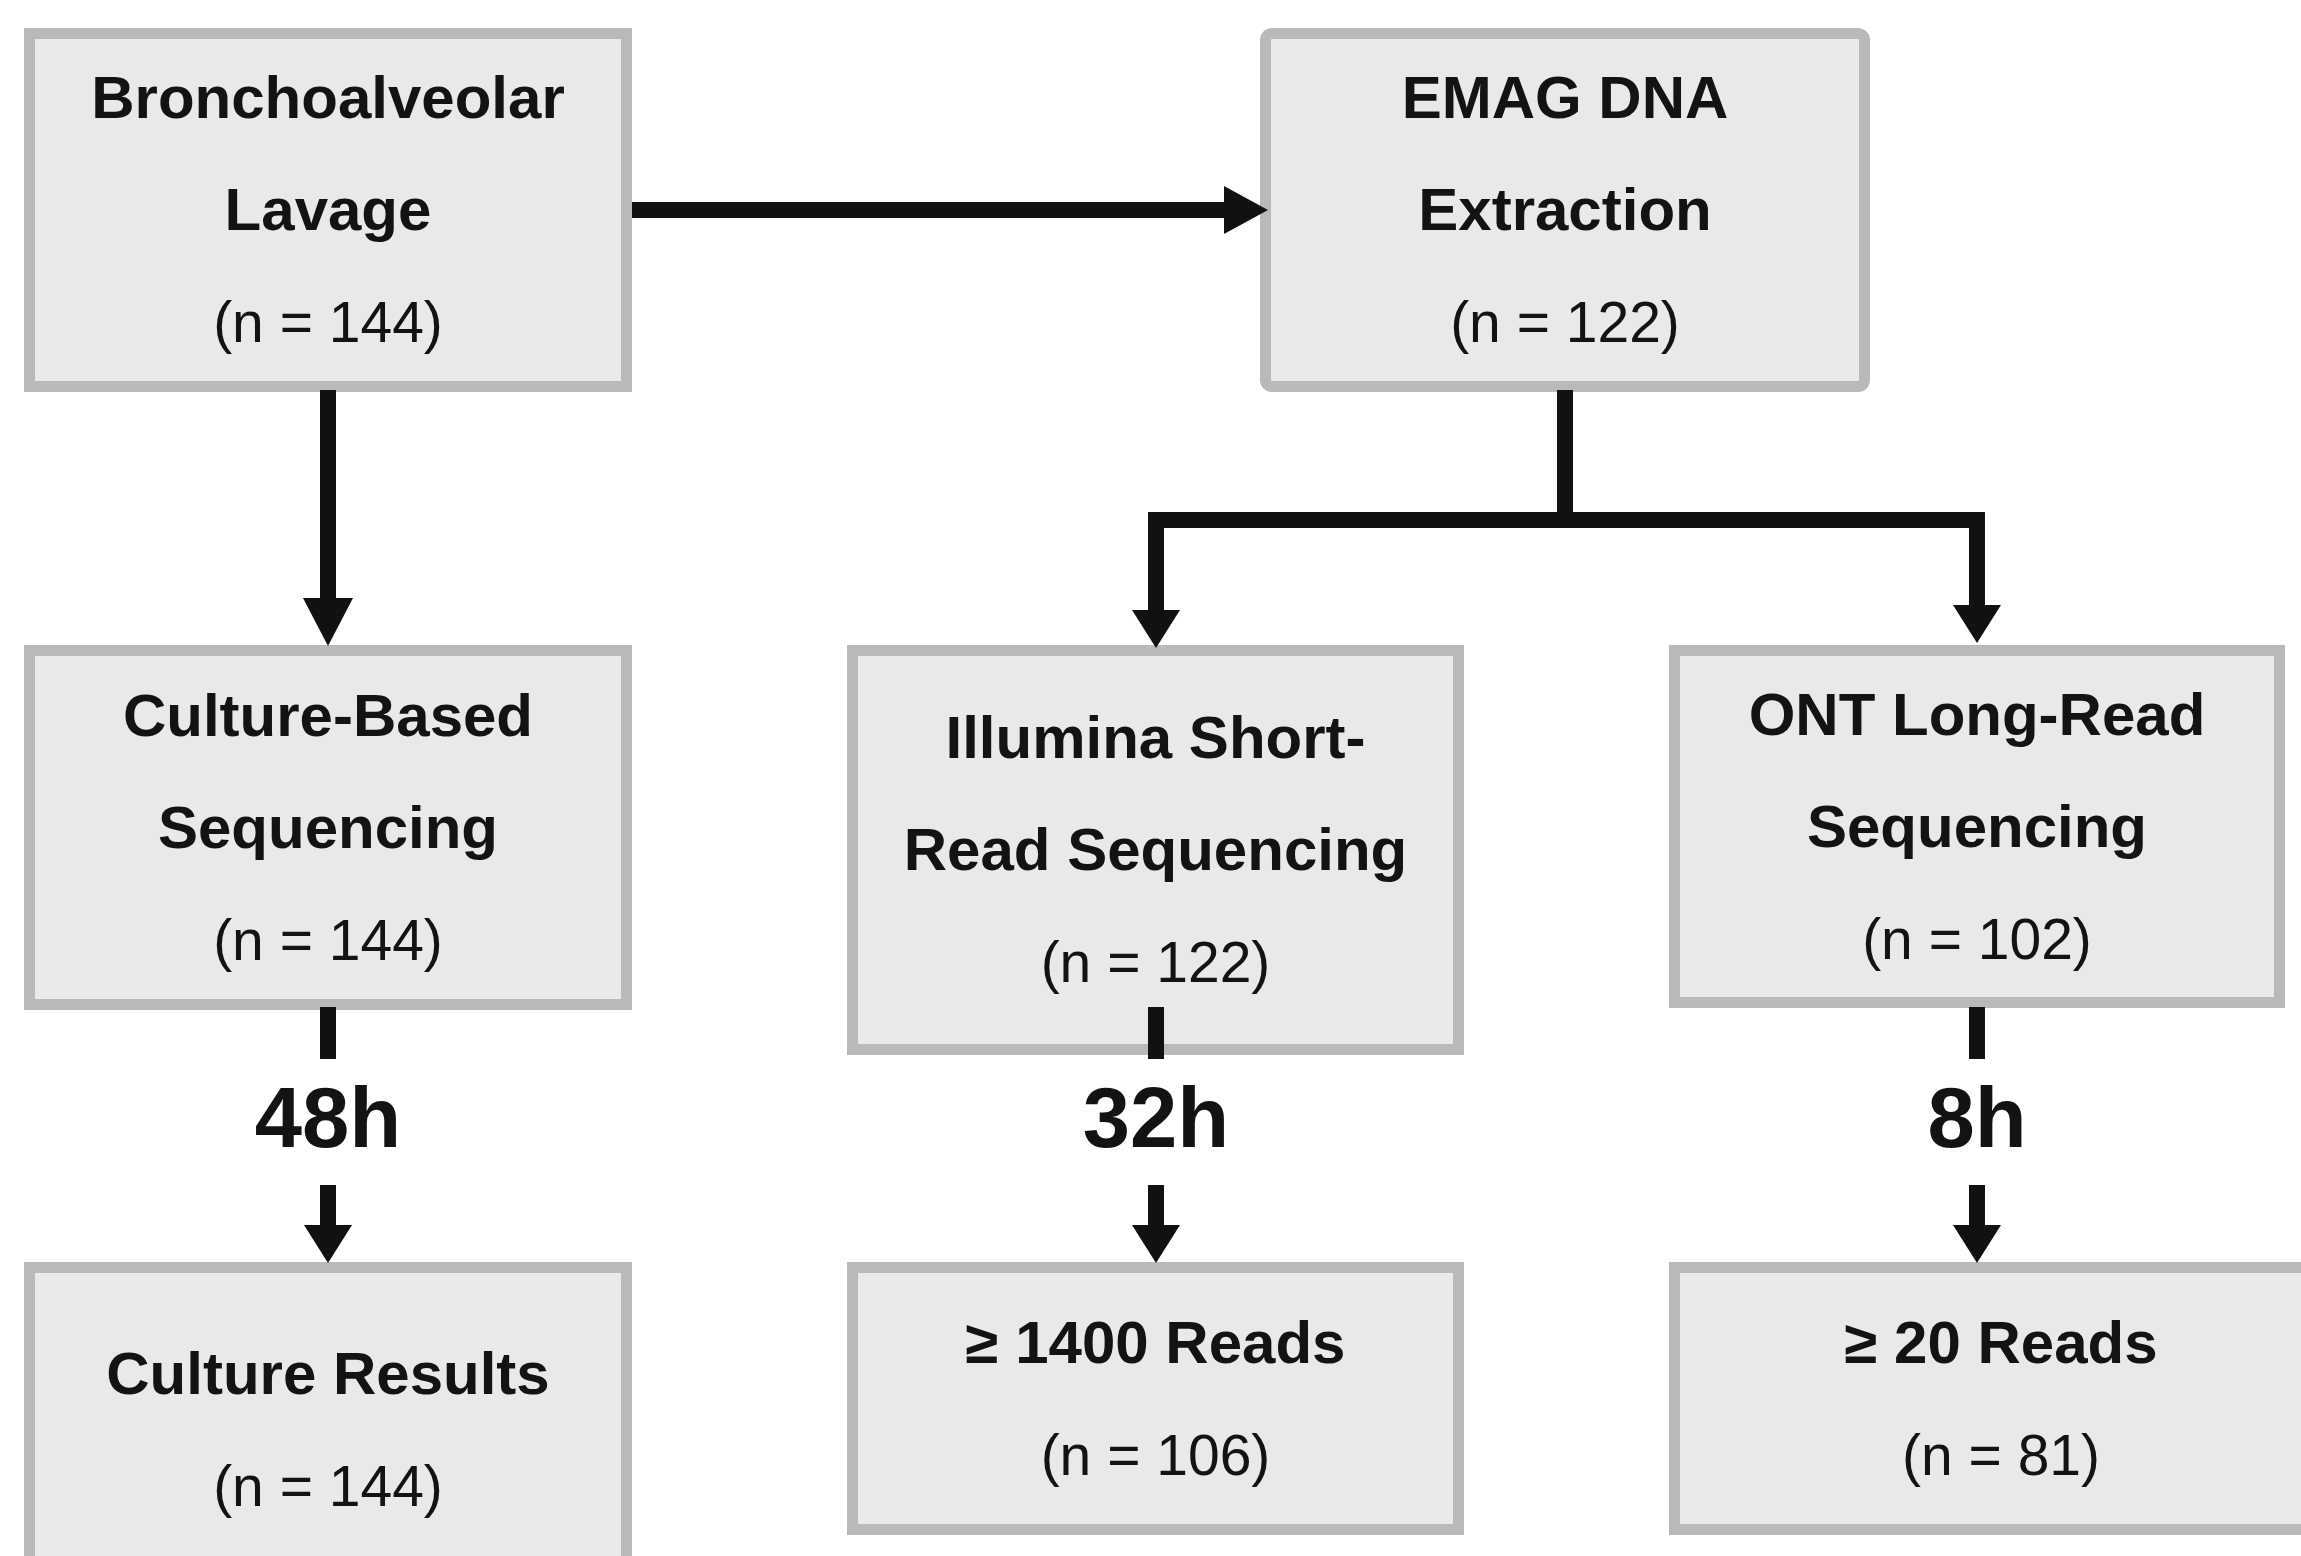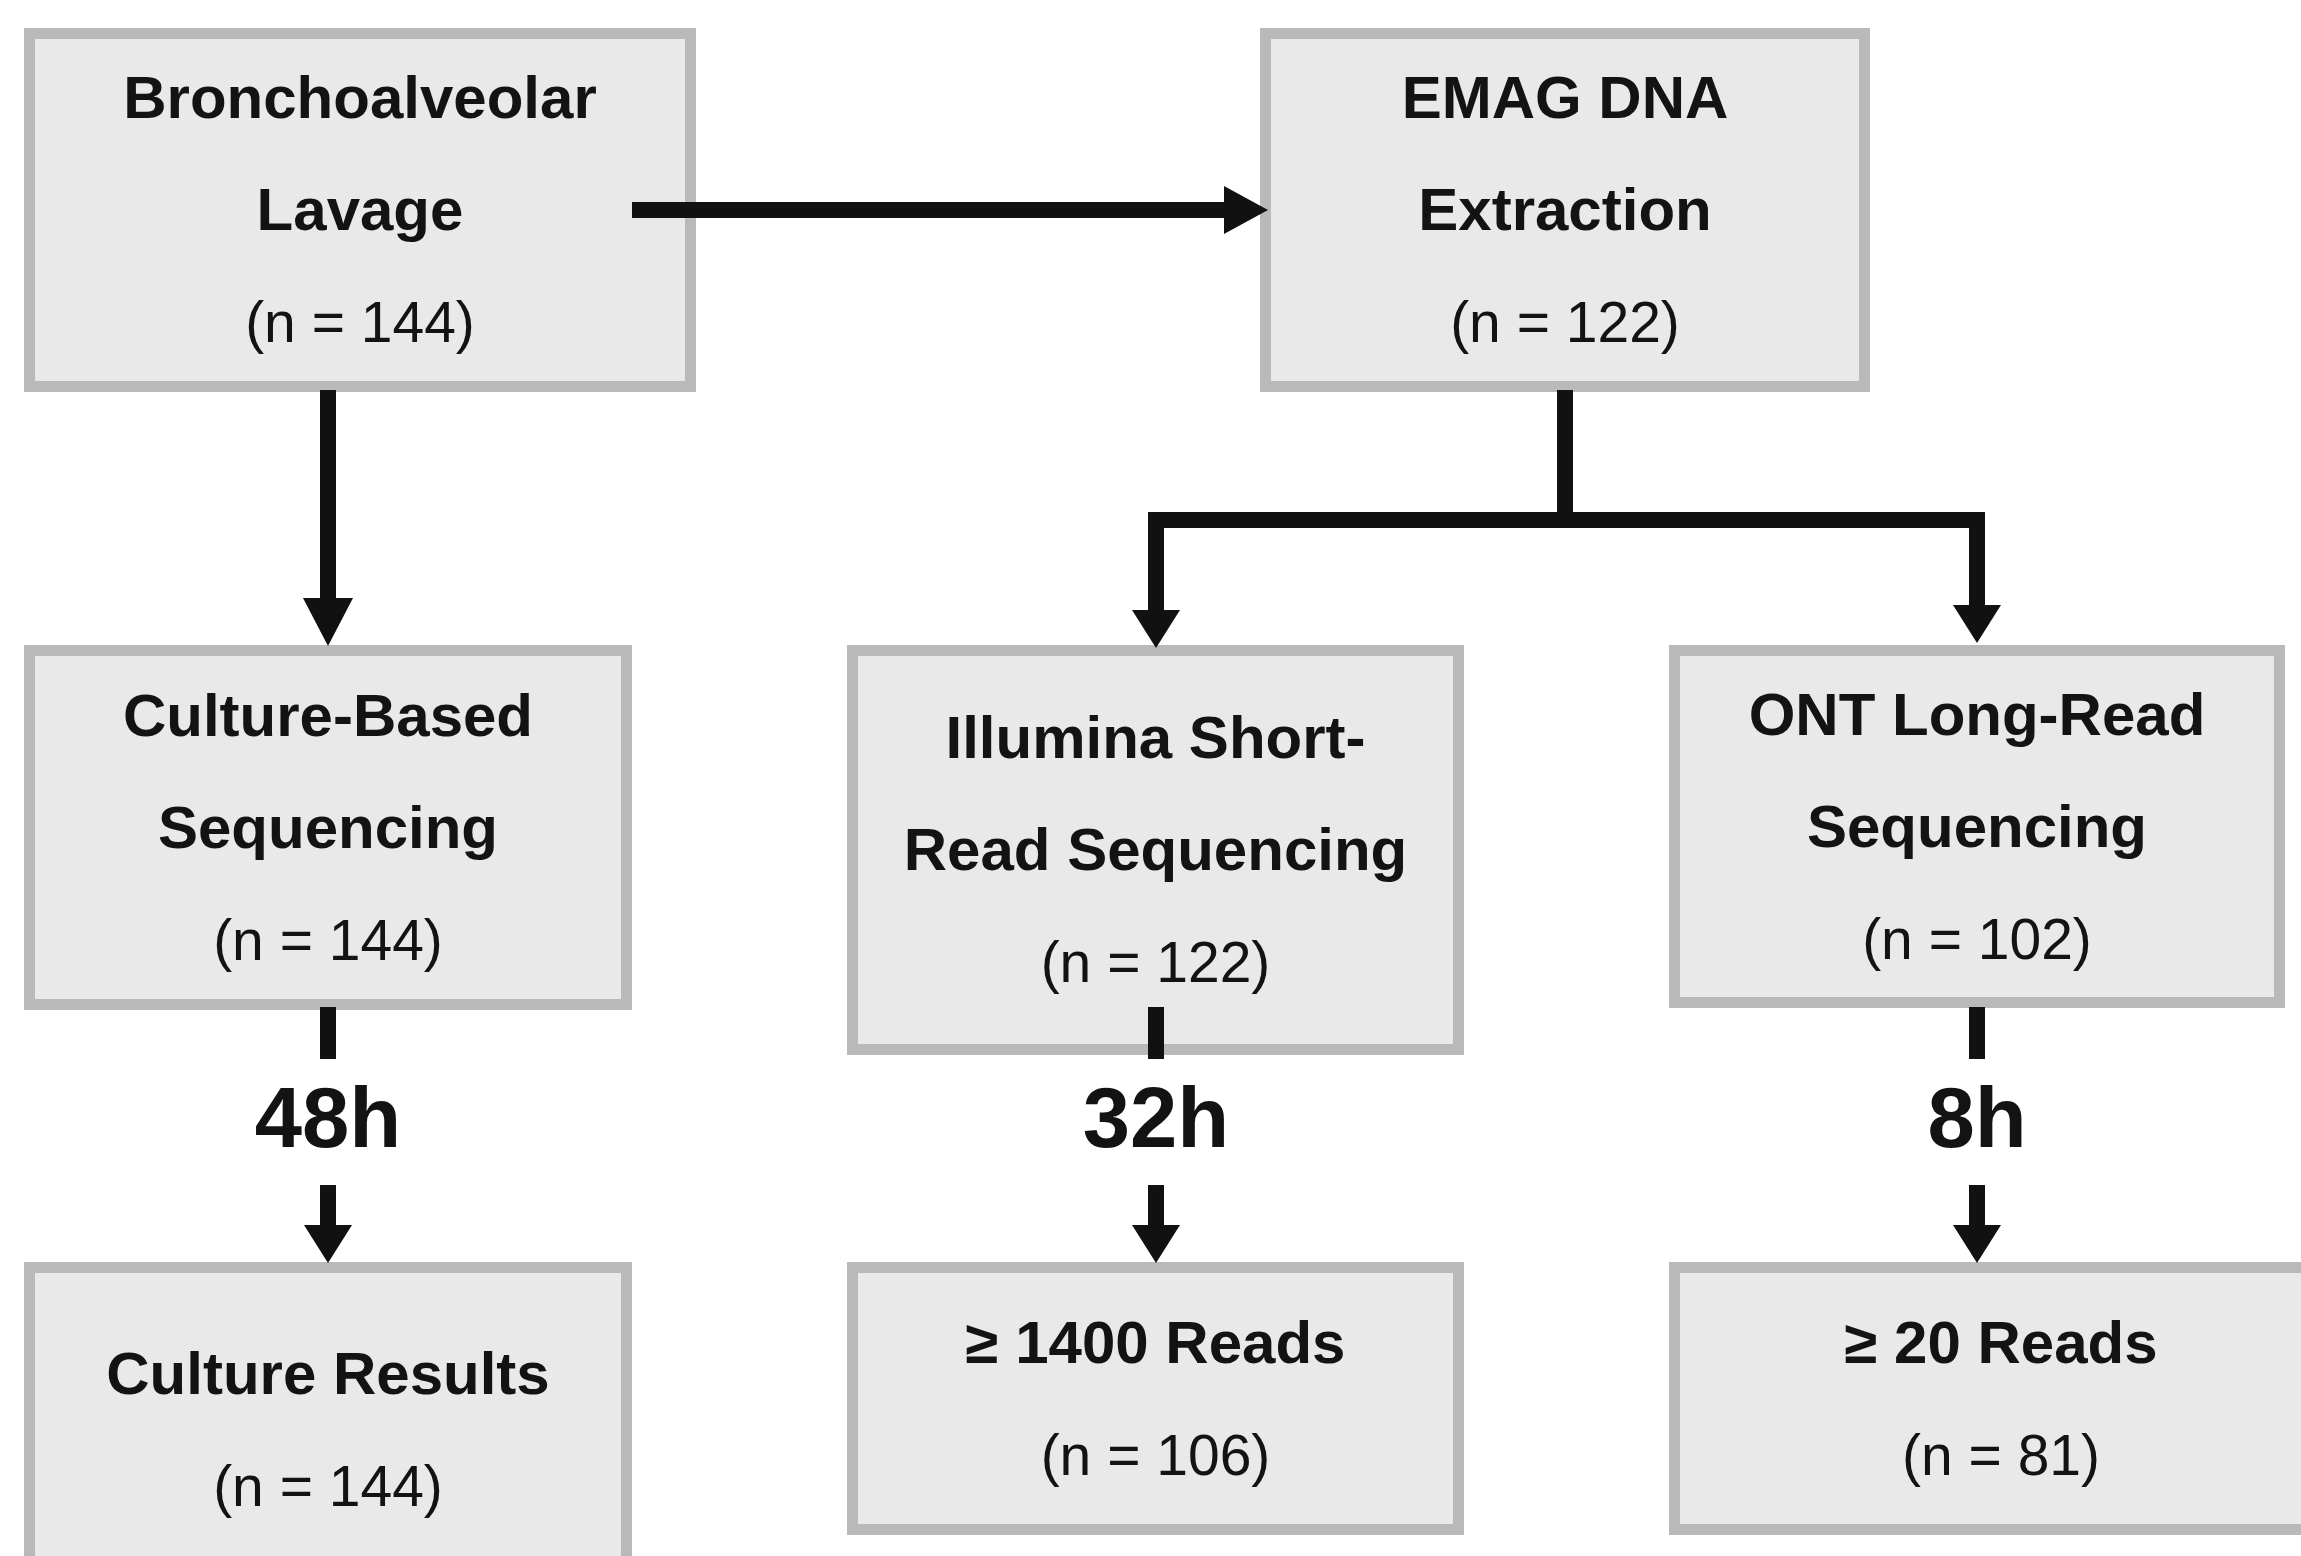--- a/index.html
+++ b/index.html
@@ -65,27 +65,27 @@
     font-weight: 700;
     color: #131313;
     white-space: nowrap;
   }
 </style>
 </head>
 <body>
 
 <div class="canvas">
 
-  <div class="node" style="left:24px; top:28px; width:672px; height:364px;">
+  <div class="node" style="left:24px; top:28px; width:608px; height:364px;">
     <span class="box-line">Bronchoalveolar</span>
     <span class="box-line">Lavage</span>
     <span class="box-line box-count">(n = 144)</span>
   </div>
 
-  <div class="node" style="left:1260px; top:28px; width:610px; height:364px;">
+  <div class="node" style="left:1260px; top:28px; width:610px; height:364px;border-radius:12px;">
     <span class="box-line">EMAG DNA</span>
     <span class="box-line">Extraction</span>
     <span class="box-line box-count">(n = 122)</span>
   </div>
 
   <div class="node" style="left:24px; top:645px; width:608px; height:365px;">
     <span class="box-line">Culture-Based</span>
     <span class="box-line">Sequencing</span>
     <span class="box-line box-count">(n = 144)</span>
   </div>

